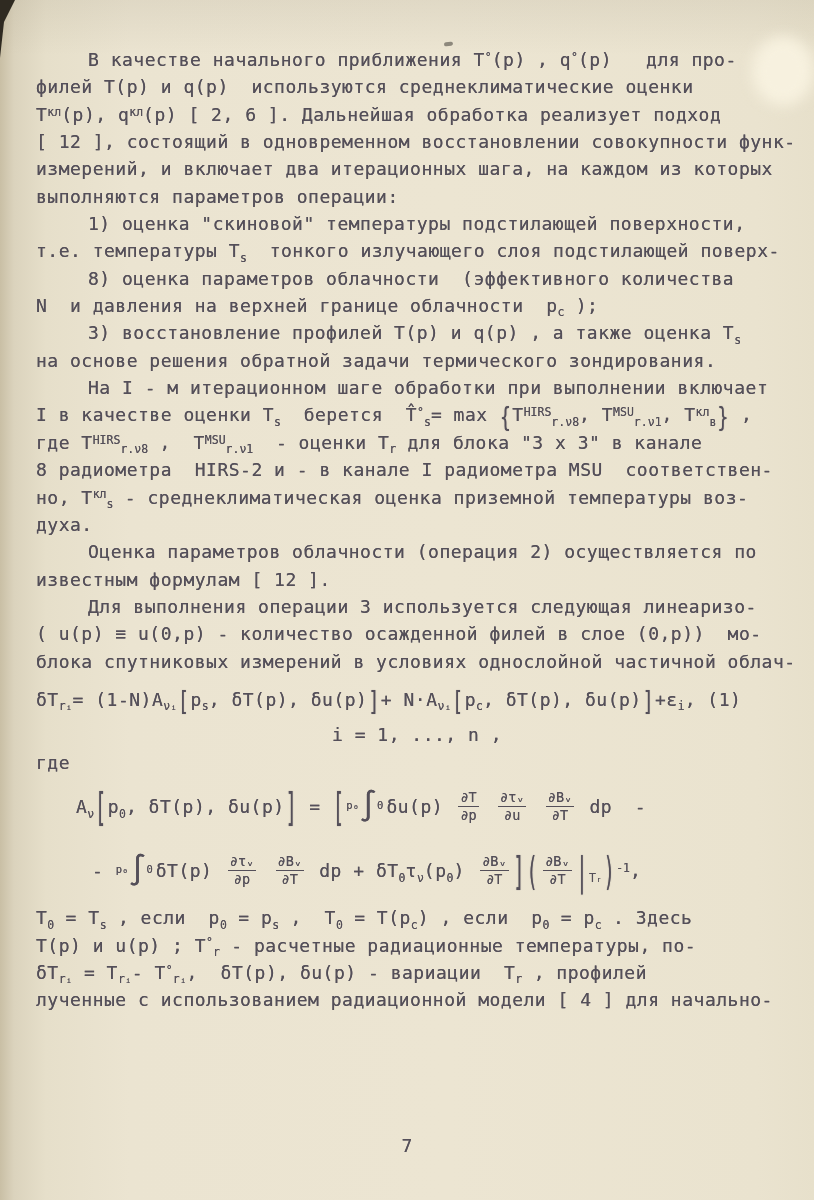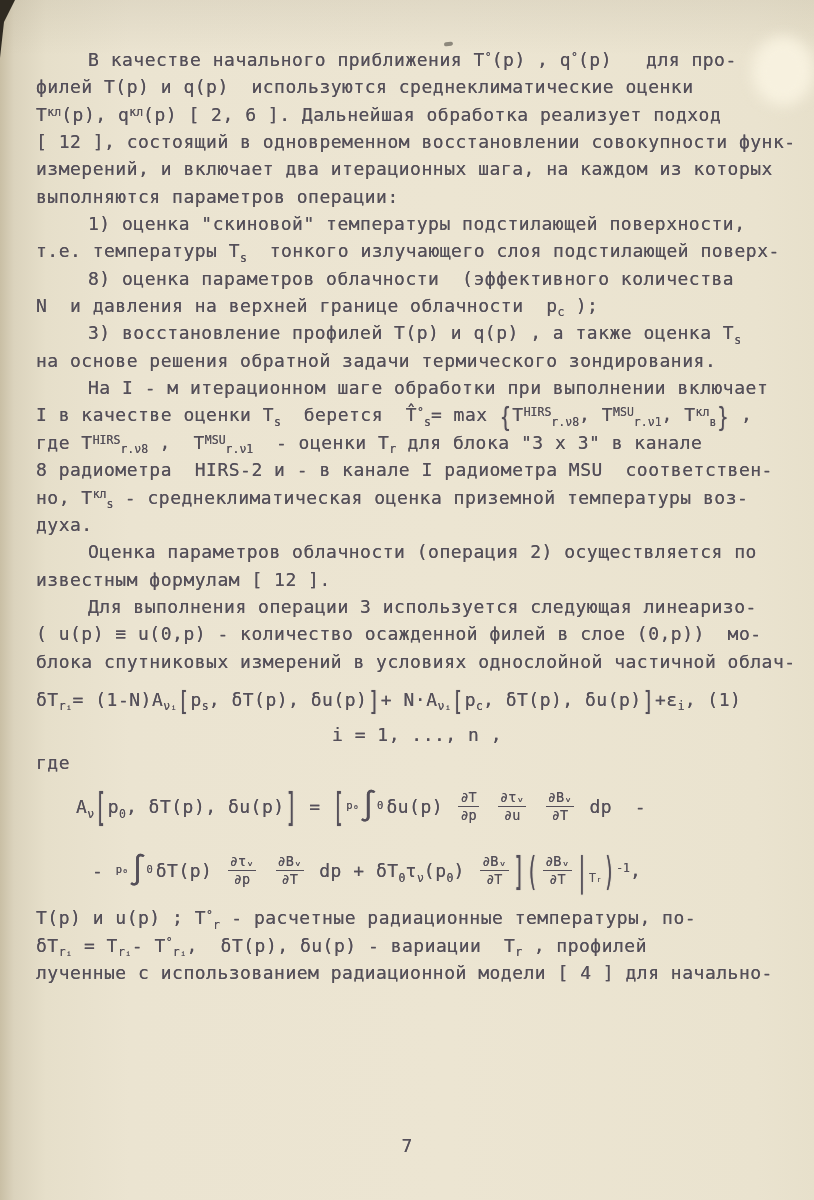--- a/index.html
+++ b/index.html
@@ -84,18 +84,19 @@
       <div class="line text ind">Оценка параметров облачности (операция 2) осуществляется по</div>
       <div class="line text">известным формулам [ 12 ].</div>
       <div class="line text ind">Для выполнения операции 3 используется следующая линеаризо-</div>
       <div class="line text">( u(p) ≡ u(0,p) - количество осажденной филей в слое (0,p))  мо-</div>
       <div class="line text">блока спутниковых измерений в условиях однослойной частичной облач-</div>
       <div class="line formula1">δT<sub>rᵢ</sub>= (1-N)A<sub>νᵢ</sub><span class="big">[</span>p<sub>s</sub>, δT(p), δu(p)<span class="big">]</span>+ N·A<sub>νᵢ</sub><span class="big">[</span>p<sub>c</sub>, δT(p), δu(p)<span class="big">]</span>+ε<sub>i</sub>, (1)</div>
       <div class="line centerline">i = 1, ..., n ,</div>
       <div class="line text">где</div>
       <div class="line formula2">A<sub>ν</sub><span class="big">[</span>p<sub>0</sub>, δT(p), δu(p)<span class="big">]</span> = <span class="big">[</span><span class="intg"><span class="lim">p₀</span><span class="isign">∫</span><span class="lim">0</span></span>δu(p) <span class="frac"><span class="ft">∂T</span><span class="fb">∂p</span></span> <span class="frac"><span class="ft">∂τᵥ</span><span class="fb">∂u</span></span> <span class="frac"><span class="ft">∂Bᵥ</span><span class="fb">∂T</span></span> dp  -</div>
       <div class="line formula2 formula2b">- <span class="intg"><span class="lim">p₀</span><span class="isign">∫</span><span class="lim">0</span></span>δT(p) <span class="frac"><span class="ft">∂τᵥ</span><span class="fb">∂p</span></span> <span class="frac"><span class="ft">∂Bᵥ</span><span class="fb">∂T</span></span> dp + δT<sub>0</sub>τ<sub>ν</sub>(p<sub>0</sub>) <span class="frac"><span class="ft">∂Bᵥ</span><span class="fb">∂T</span></span><span class="big">]</span><span class="big">(</span><span class="frac"><span class="ft">∂Bᵥ</span><span class="fb">∂T</span></span><span class="big">|</span><sub>Tᵣ</sub><span class="big">)</span><sup>-1</sup>,</div>
+      <div class="line text">T<sub>0</sub> = T<sub>s</sub> , если  p<sub>0</sub> = p<sub>s</sub> ,  T<sub>0</sub> = T(p<sub>c</sub>) , если  p<sub>0</sub> = p<sub>c</sub> . Здесь</div>
       <div class="line text">T(p) и u(p) ; T<sup>°</sup><sub>r</sub> - расчетные радиационные температуры, по-</div>
       <div class="line text">δT<sub>rᵢ</sub> = T<sub>rᵢ</sub>- T<sup>°</sup><sub>rᵢ</sub>,  δT(p), δu(p) - вариации  T<sub>r</sub> , профилей</div>
       <div class="line text">лученные с использованием радиационной модели [ 4 ] для начально-</div>
     </div>
   <div class="page-number">7</div>
 </div>
 
 </body></html>

